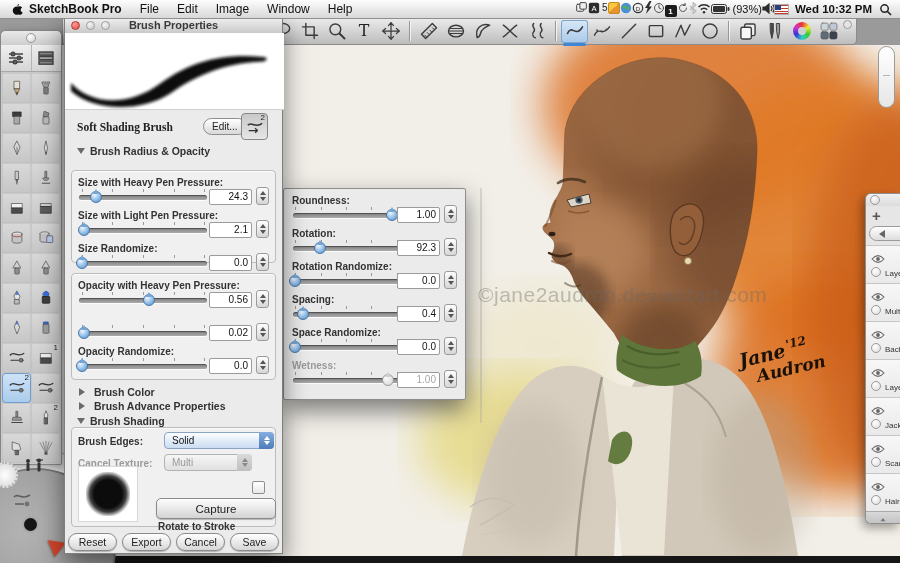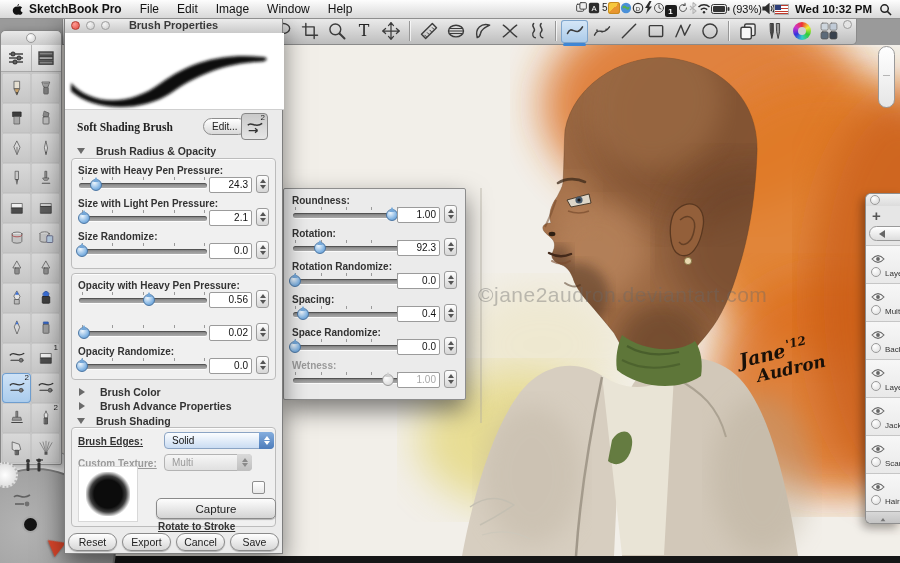--- a/index.html
+++ b/index.html
@@ -74,21 +74,21 @@
   
   #brushpanel{left:64px;top:16px;width:219px;height:538px;z-index:10;}
   #bp-preview{position:absolute;left:0;top:16px;width:219px;height:76px;background:#fff;border-bottom:1px solid #cfcfcf;}
   #bp-name-row{position:absolute;left:0;top:98px;width:219px;height:26px;}
   #bp-name{position:absolute;left:12px;top:6px;font-size:11.5px;font-weight:bold;color:#222;font-family:Liberation Serif, serif;}
   #bp-edit{position:absolute;left:138px;top:3px;height:15px;padding:0 8px;border:1px solid #8e8e8e;border-radius:9px;
     background:linear-gradient(#fff,#d9d9d9);font-size:10px;display:flex;align-items:center;color:#222;}
   #bp-strokebtn{position:absolute;left:176px;top:-2px;width:25px;height:25px;border:1px solid #868686;border-radius:4px;
     background:linear-gradient(#c9c9c9,#e6e6e6);display:flex;align-items:center;justify-content:center;position:absolute;}
   #bp-strokebtn .pbadge{top:-1px;}
-  .sect{position:absolute;left:12px;display:flex;align-items:center;gap:11px;font-size:10.5px;font-weight:bold;color:#333;}
+  .sect{position:absolute;left:12px;display:flex;align-items:center;gap:5px;font-size:10.5px;font-weight:bold;color:#333;}
   .tri-d{width:0;height:0;border:4px solid transparent;border-top:6px solid #6a6a6a;margin-top:4px;}
   .tri-r{width:0;height:0;border:4px solid transparent;border-left:6px solid #6a6a6a;margin-left:2px;}
   .gbox{position:absolute;left:6px;right:6px;border:1px solid #bcbcbc;border-radius:4px;
     background:rgba(255,255,255,.28);box-shadow:inset 0 1px 0 rgba(255,255,255,.8);padding:5px 6px 0 6px;box-sizing:border-box;}
   
   .srow{position:relative;height:33px;}
   .slabel{font-size:10px;font-weight:bold;color:#333;padding-top:1px;white-space:nowrap;}
   .slabel.dis{color:#9a9a9a;}
   .strack{position:absolute;left:1px;right:62px;top:19px;height:5px;border-radius:3px;
     background:linear-gradient(#7f7f7f,#ababab);box-shadow:inset 0 1px 1px rgba(0,0,0,.4),0 1px 0 rgba(255,255,255,.8);}
@@ -100,21 +100,21 @@
   .thumb.dis{background:radial-gradient(circle at 35% 30%,#fcfcfc,#d2d2d2);border-color:#999;}
   .thumb.dis::before{border-bottom-color:#cfcfcf;}
   .sval{position:absolute;right:17px;top:13px;width:38px;height:13px;border:1px solid #9b9b9b;border-radius:2px;
     background:#fff;font-size:10px;text-align:right;padding:1px 3px 0 0;color:#111;}
   .sval.dis{color:#a8a8a8;}
   .sstep{position:absolute;right:0;top:11px;width:13px;height:18px;border:1px solid #9b9b9b;border-radius:3px;
     background:linear-gradient(#fefefe,#d6d6d6);display:flex;flex-direction:column;align-items:center;justify-content:center;gap:2px;box-sizing:border-box;}
   .arr-u{width:0;height:0;border:3px solid transparent;border-bottom:4px solid #555;}
   .arr-d{width:0;height:0;border:3px solid transparent;border-top:4px solid #555;}
   
-  .formlabel{position:absolute;font-size:10px;font-weight:bold;color:#333;text-decoration:underline;}
+  .formlabel{position:absolute;font-size:10px;font-weight:bold;color:#333;}
   .formlabel.dis{color:#9a9a9a;}
   .popupbtn{position:absolute;height:17px;border:1px solid #8ba4c4;border-radius:4px;background:linear-gradient(#fbfdff,#cadcf2);
     font-size:10px;color:#111;display:flex;align-items:center;padding-left:7px;box-sizing:border-box;}
   .popupbtn .cap{position:absolute;right:-1px;top:-1px;bottom:-1px;width:15px;border-radius:0 4px 4px 0;
     background:linear-gradient(#85aede,#4d7cba);display:flex;flex-direction:column;align-items:center;justify-content:center;gap:1px;}
   .popupbtn .cap .arr-u{border-bottom-color:#fff;}
   .popupbtn .cap .arr-d{border-top-color:#fff;}
   .popupbtn.dis{border-color:#b3b3b3;background:linear-gradient(#f6f6f6,#e0e0e0);color:#9a9a9a;}
   .popupbtn.dis .cap{background:linear-gradient(#d9d9d9,#bfbfbf);}
   .popupbtn.dis .cap .arr-u{border-bottom-color:#8a8a8a;}
@@ -677,21 +677,21 @@
             <path d="M2,6 C6,1 10,10 18,4"></path>
             <path d="M3,12 h10 m0,0 l-3,-2.5 m3,2.5 l-3,2.5" stroke-width="1.4"></path>
           </svg>
         <span class="pbadge">2</span>
       </span>
     </div>
     <div class="sect" style="top:127px;">
       <span class="tri-d"></span>
       <span>Brush Radius &amp; Opacity</span>
     </div>
-    <div class="gbox" style="top:141px;height:111px;">
+    <div class="gbox" style="top:153px;height:93px;">
         <div class="srow">
           <div class="slabel">Size with Heavy Pen Pressure:</div>
           <div class="strack">
             <span class="tick" style="left: 2%;"></span>
             <span class="tick" style="left: 26%;"></span>
             <span class="tick" style="left: 50%;"></span>
             <span class="tick" style="left: 74%;"></span>
             <span class="tick" style="left: 98%;"></span>
             <div class="thumb" style="left: 13%;"></div>
           </div>
@@ -797,21 +797,21 @@
     </div>
     <div class="gbox" style="top:410px;height:100px;">
       <span class="formlabel" style="left:6px;top:8px;">Brush Edges:</span>
       <span class="popupbtn" style="left:92px;top:4px;width:110px;">
         <span>Solid</span>
         <span class="cap">
             <span class="arr-u"></span>
             <span class="arr-d"></span>
           </span>
       </span>
-      <span class="formlabel dis" style="left:6px;top:30px;">Custom Texture:</span>
+      <span class="formlabel dis" style="left:6px;top:30px;">Cancel Texture:</span>
       <span class="popupbtn dis" style="left:92px;top:26px;width:88px;">
         <span>Multi</span>
         <span class="cap">
             <span class="arr-u"></span>
             <span class="arr-d"></span>
           </span>
       </span>
       <span id="tex-thumb">
           <span id="tex-circle"></span>
         </span>

